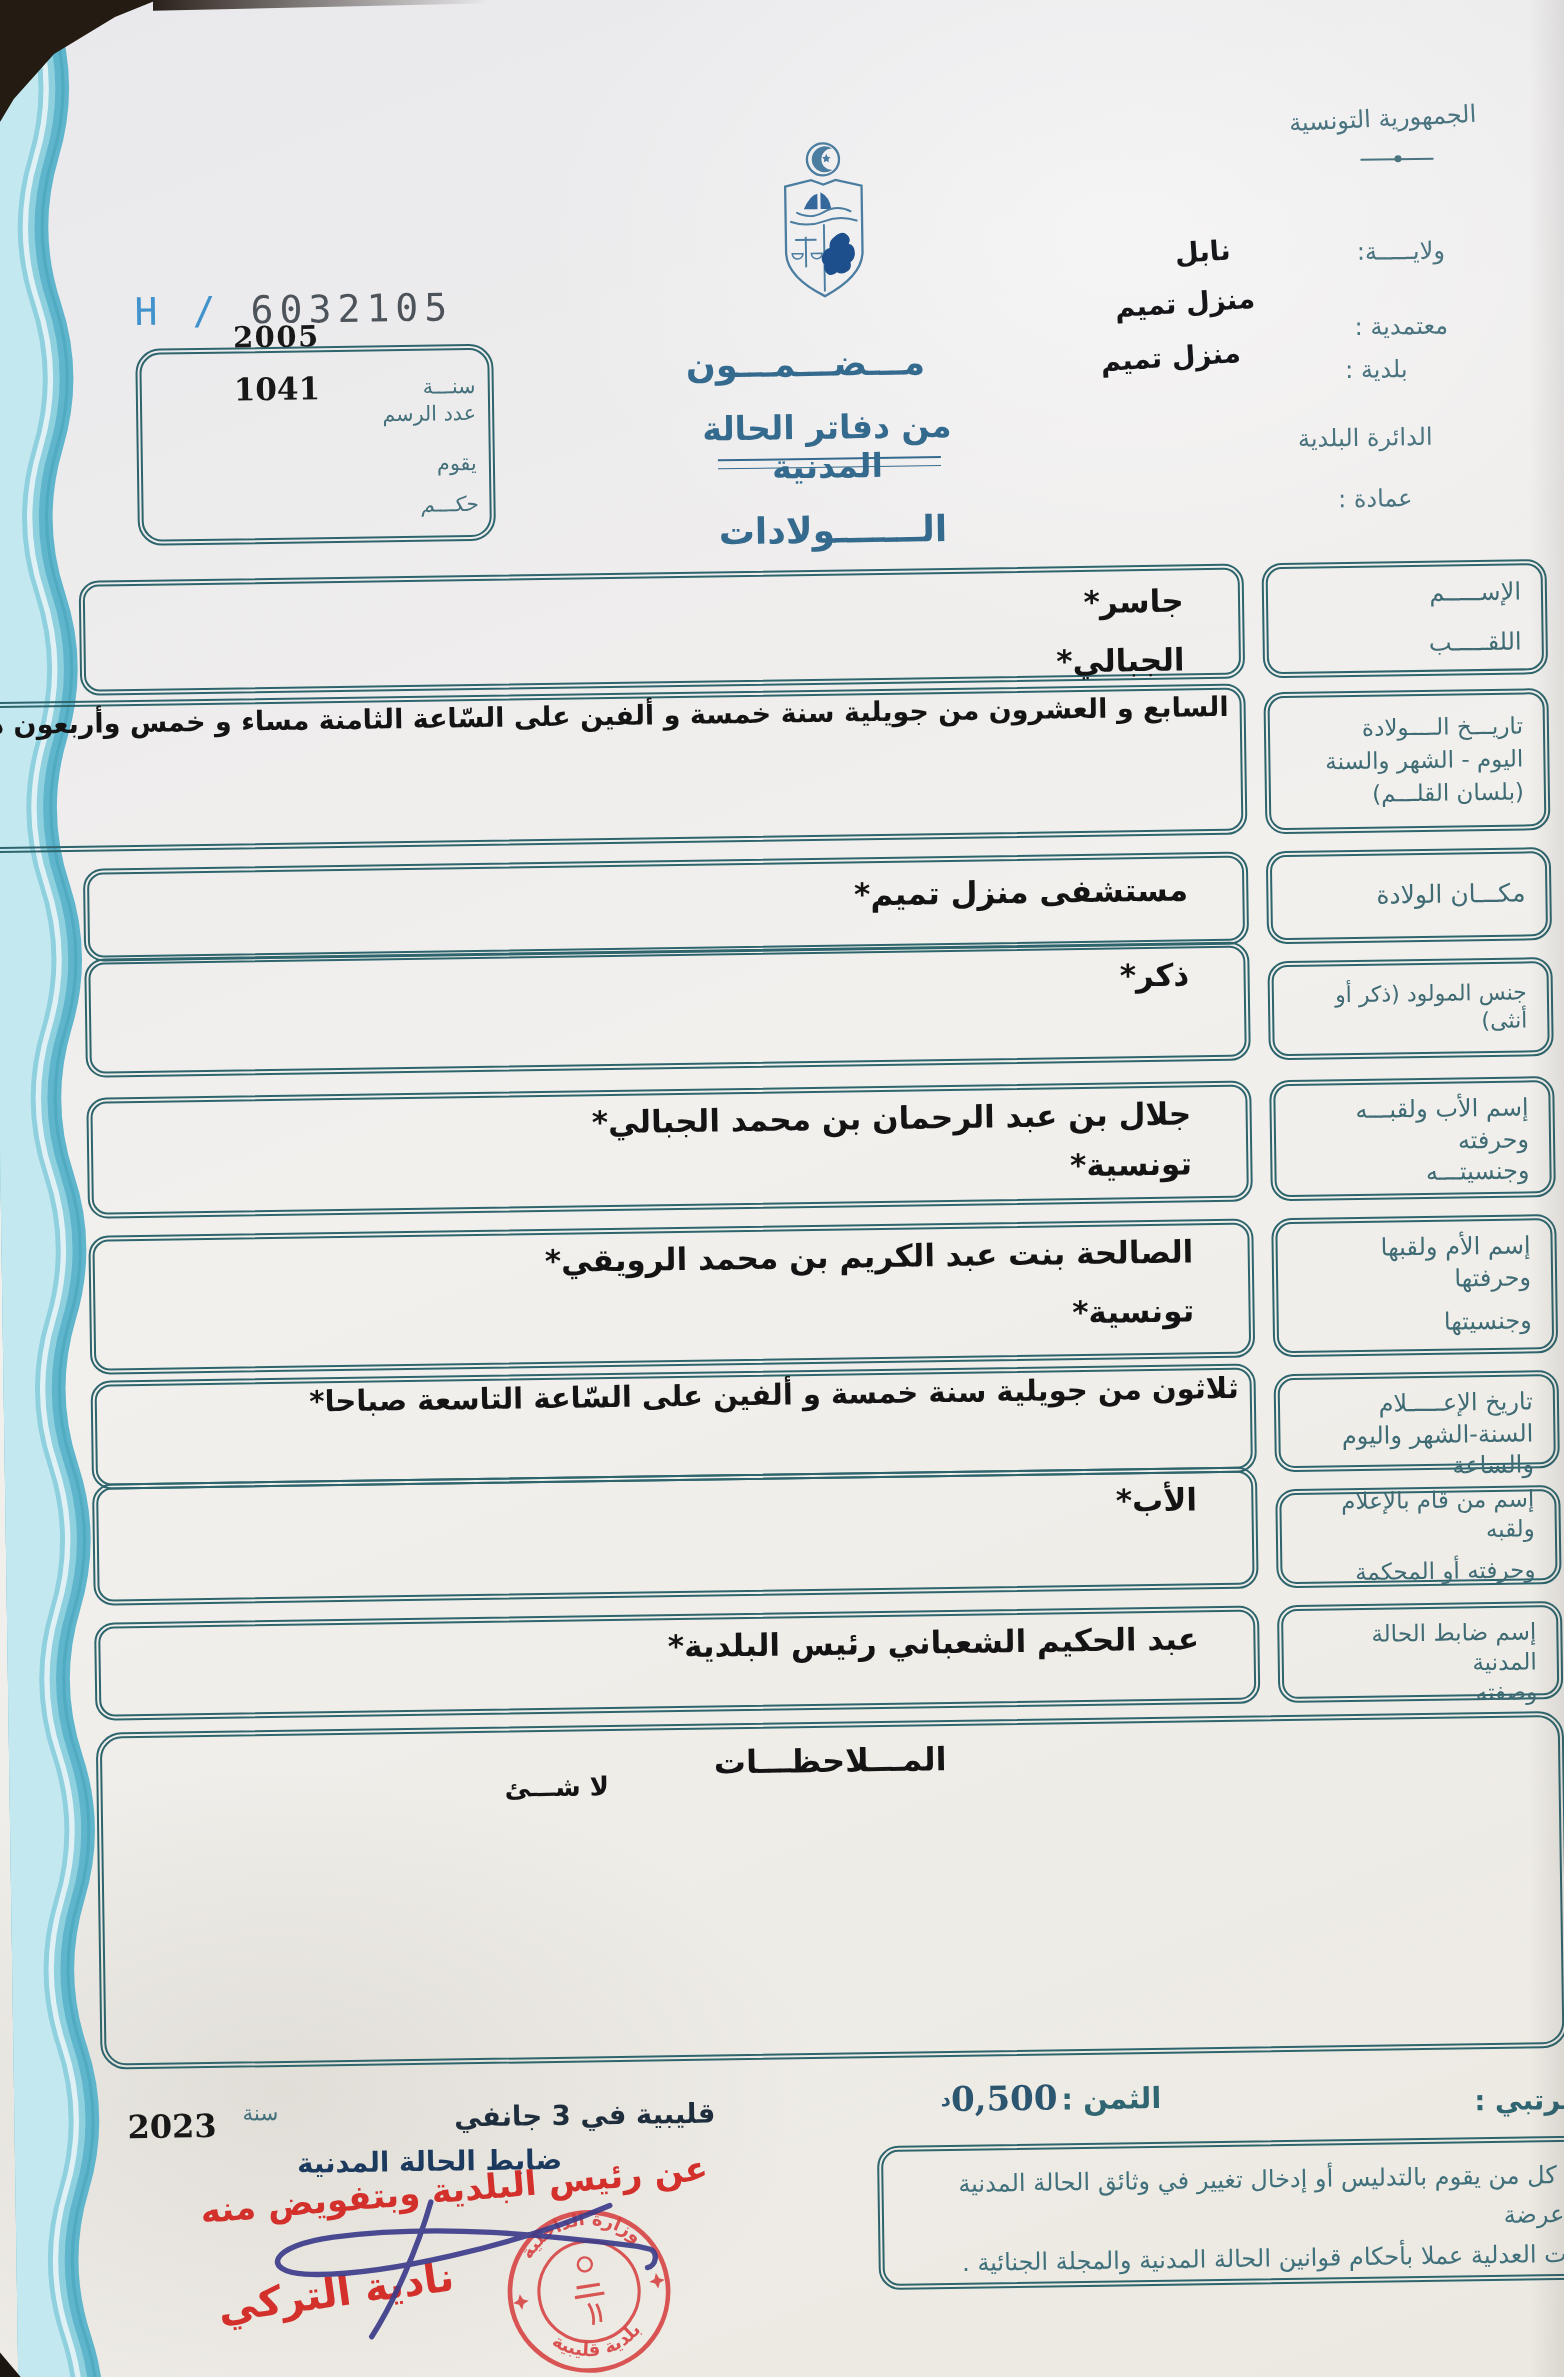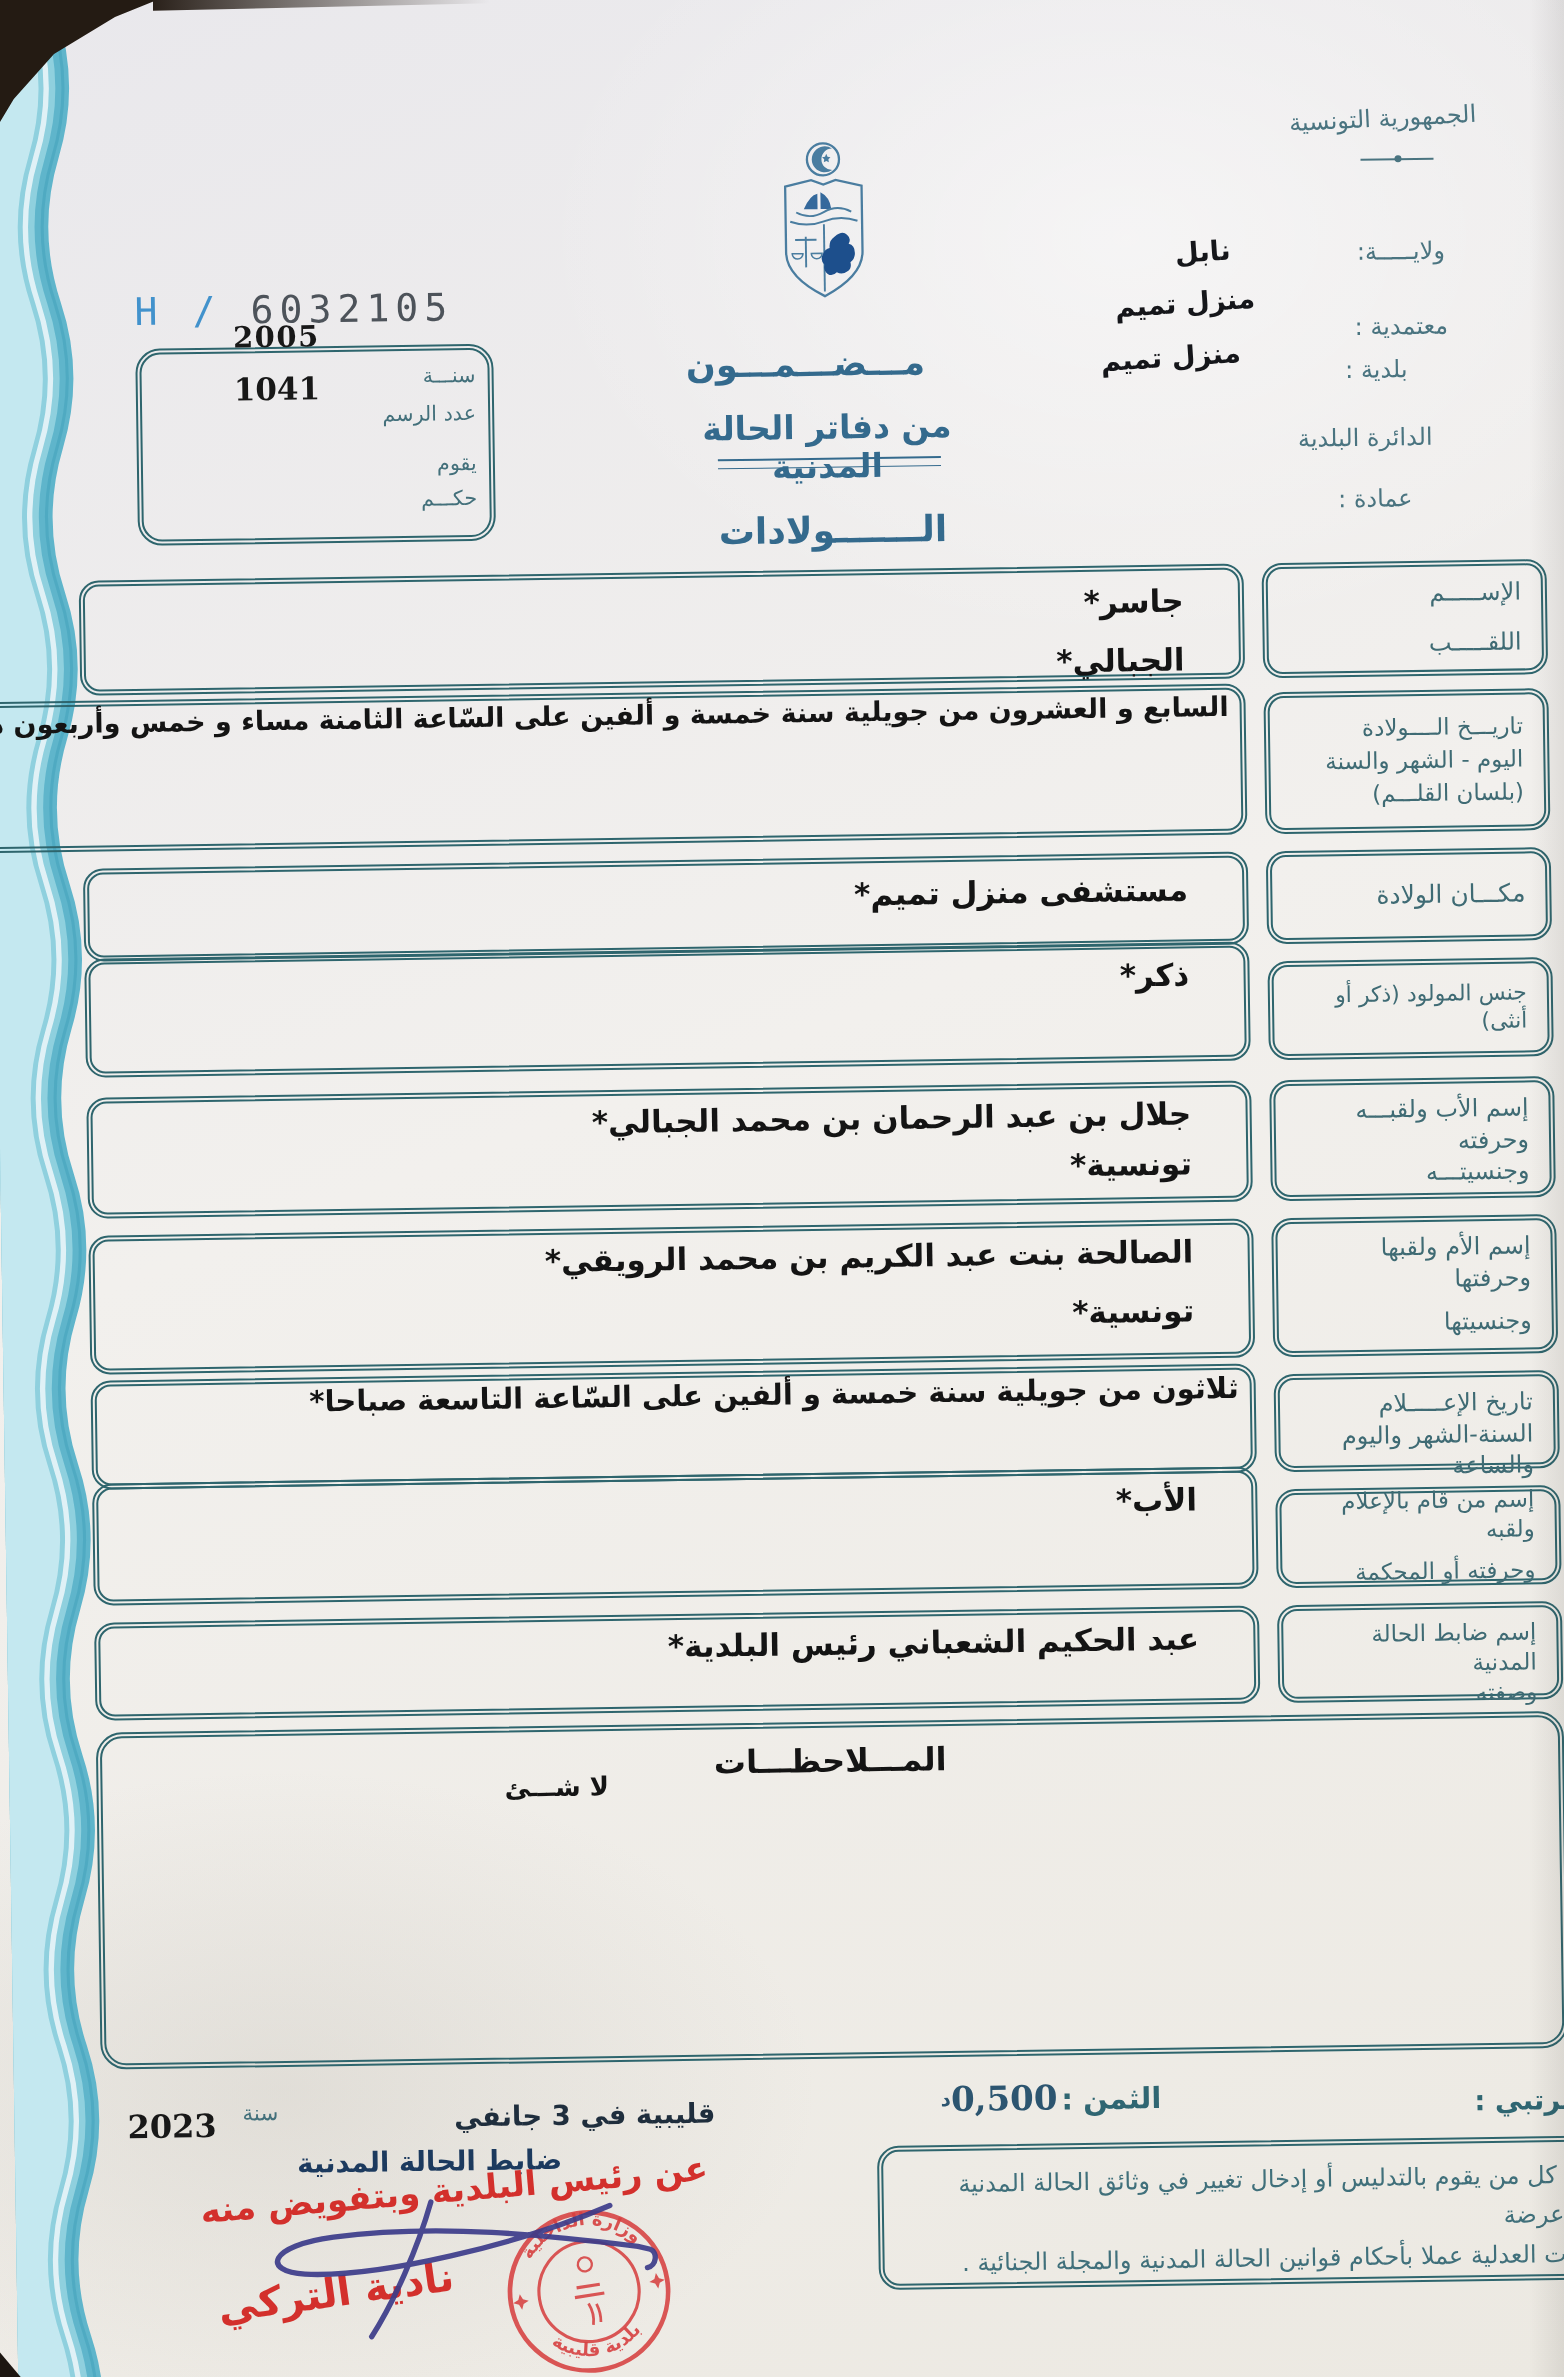--- a/index.html
+++ b/index.html
@@ -115,24 +115,24 @@
 
   <div class="abs rtl hdr-label" style="right:121px;top:432px;">الدائرة البلدية</div>
   <div class="abs rtl hdr-label" style="right:142px;top:493px;">عمادة :</div>
 
   <div class="abs serial" style="left:147px;top:280px;">
     <span class="pre">H /</span>
     <span class="num">6032105</span>
   </div>
   <div class="abs num-serif" style="left:245px;top:312px;font-size:29px;letter-spacing:1.5px;z-index:3;">2005</div>
   <div class="abs regbox" style="left:147px;top:339px;">
-    <div class="rb-label" style="top:13px;">سنـــة</div>
+    <div class="rb-label" style="top:24px;">سنـــة</div>
     <div class="rb-label" style="top:51px;">عدد الرسم</div>
     <div class="rb-label" style="top:101px;">يقوم</div>
-    <div class="rb-label" style="top:136px;">حكـــم</div>
+    <div class="rb-label" style="top:142px;font-style:italic;">حكـــم</div>
     <div class="abs num-serif" style="left:92px;top:18.4px;font-size:31px;">1041</div>
   </div>
 
   <svg class="abs" style="left:787px;top:139px;" width="101" height="162" viewBox="0 0 132 212">
     <g stroke="#4a7da0" fill="none" stroke-width="3">
       <circle cx="66" cy="27" r="21"></circle>
       <path d="M78 13 a17 17 0 1 0 0 28 a13 13 0 1 1 0 -28" fill="#4a7da0" stroke="none"></path>
       <path d="M70 22 l3 7 7 1 -5 5 1 7 -6 -3 -6 3 1 -7 -5 -5 7 -1 z" fill="#4a7da0" stroke="none" transform="scale(.55) translate(58 14)"></path>
       <path d="M16 62 L50 54 L66 60 L82 54 L116 62 L116 148 Q116 180 66 206 Q16 180 16 148 Z"></path>
       <path d="M40 92 q8 -18 18 -20 l0 20 z M62 70 l0 22 14 0 q-2 -16 -14 -22 z" fill="#35699c" stroke="none"></path>

